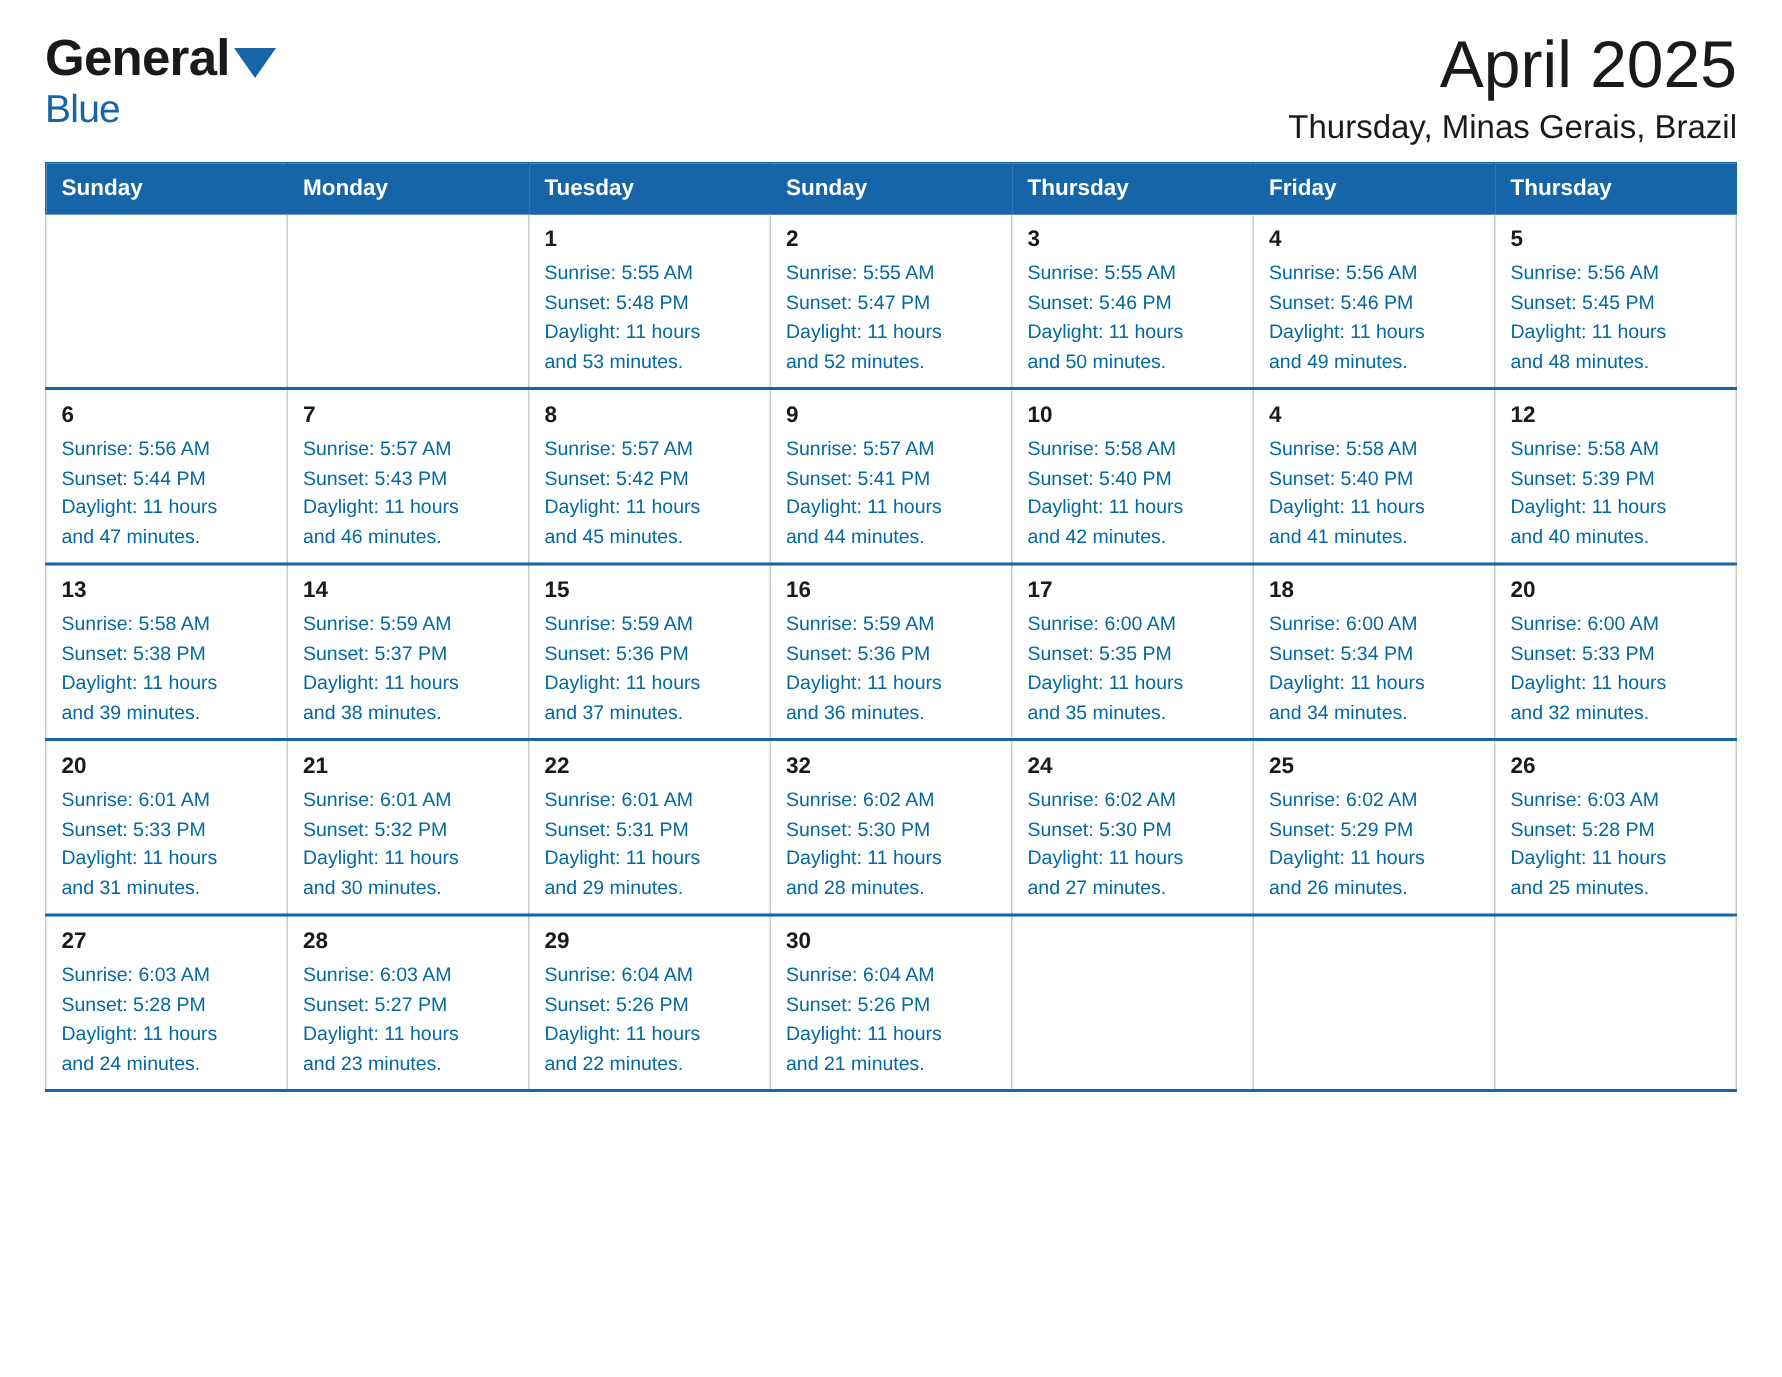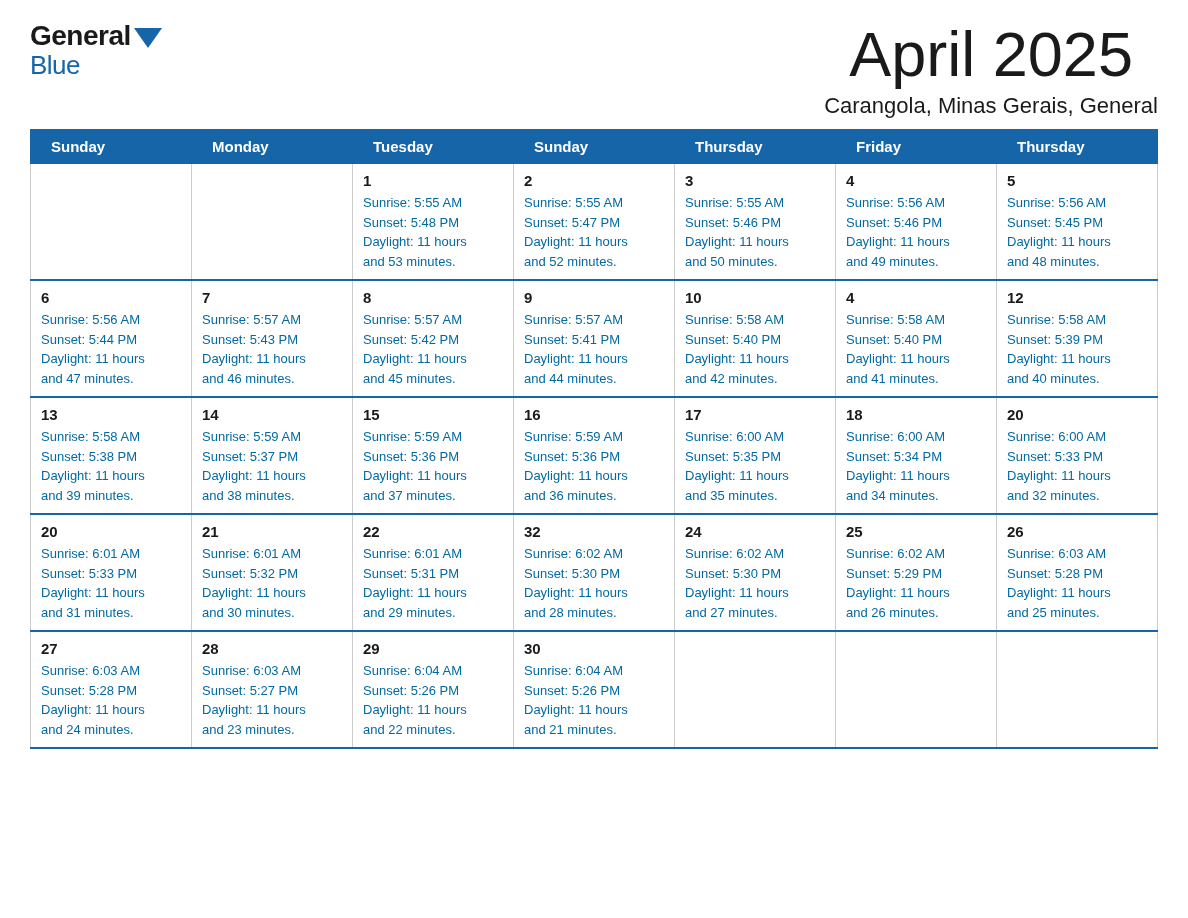--- a/index.html
+++ b/index.html
@@ -19,21 +19,21 @@
     .logo {
       display: flex;
       flex-direction: column;
       align-items: flex-start;
     }
     .logo-top {
       display: flex;
       align-items: center;
     }
     .logo-general {
-      font-size: 28px;
+      font-size: 34px;
       font-weight: bold;
       color: #1a1a1a;
       letter-spacing: -0.5px;
     }
     .logo-triangle {
       width: 0;
       height: 0;
       border-left: 14px solid transparent;
       border-right: 14px solid transparent;
       border-top: 20px solid #1565a8;
@@ -44,43 +44,42 @@
       font-size: 26px;
       font-weight: normal;
       color: #1565a8;
       margin-top: -2px;
       letter-spacing: -0.5px;
     }
     .title-block {
       text-align: right;
     }
     .title-block h1 {
-      font-size: 63px;
+      font-size: 44px;
       font-weight: normal;
       color: #1a1a1a;
       line-height: 1.1;
-      text-align: center;
     }
     .title-block h2 {
       font-size: 22px;
       font-weight: normal;
       color: #1a1a1a;
       margin-top: 4px;
     }
     table {
       width: 100%;
       border-collapse: collapse;
       margin-top: 10px;
     }
     thead tr th {
       background-color: #1565a8;
       color: #ffffff;
       font-size: 15px;
       font-weight: bold;
-      padding: 8px 20px;
+      padding: 8px 10px;
       text-align: left;
       border: 1px solid #1565a8;
     }
     tbody tr td {
       vertical-align: top;
       padding: 8px 10px;
       font-size: 13px;
       color: #1a1a1a;
       border: 1px solid #cccccc;
       width: 14.28%;
@@ -111,21 +110,21 @@
 <div class="header">
   <div class="logo">
     <div class="logo-top">
       <span class="logo-general">General</span>
       <div class="logo-triangle"></div>
     </div>
     <span class="logo-blue">Blue</span>
   </div>
   <div class="title-block">
     <h1>April 2025</h1>
-    <h2>Carangola, Minas Gerais, General</h2>
+    <h2>Thursday, Minas Gerais, Brazil</h2>
   </div>
 </div>
 
 <table>
   <thead>
     <tr>
     <th>Sunday</th>
         <th>Monday</th>
         <th>Tuesday</th>
         <th>Sunday</th>

